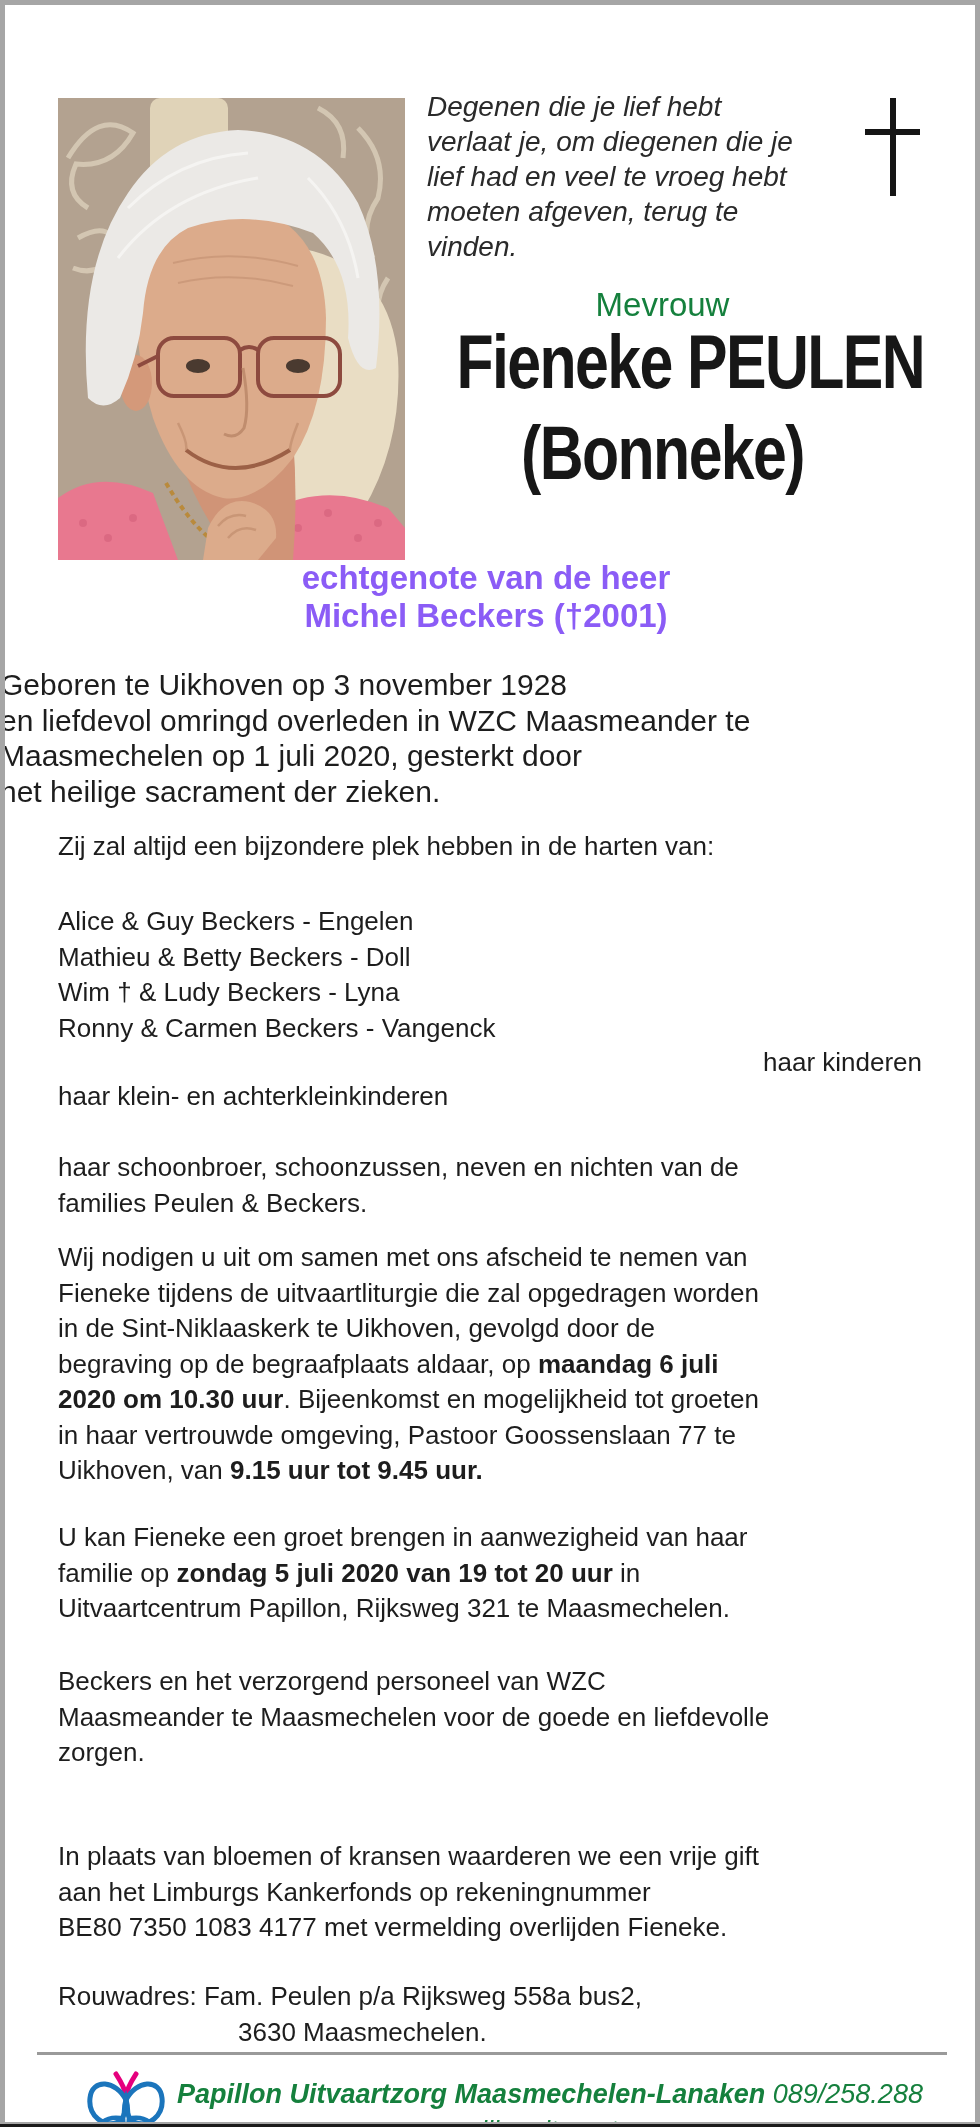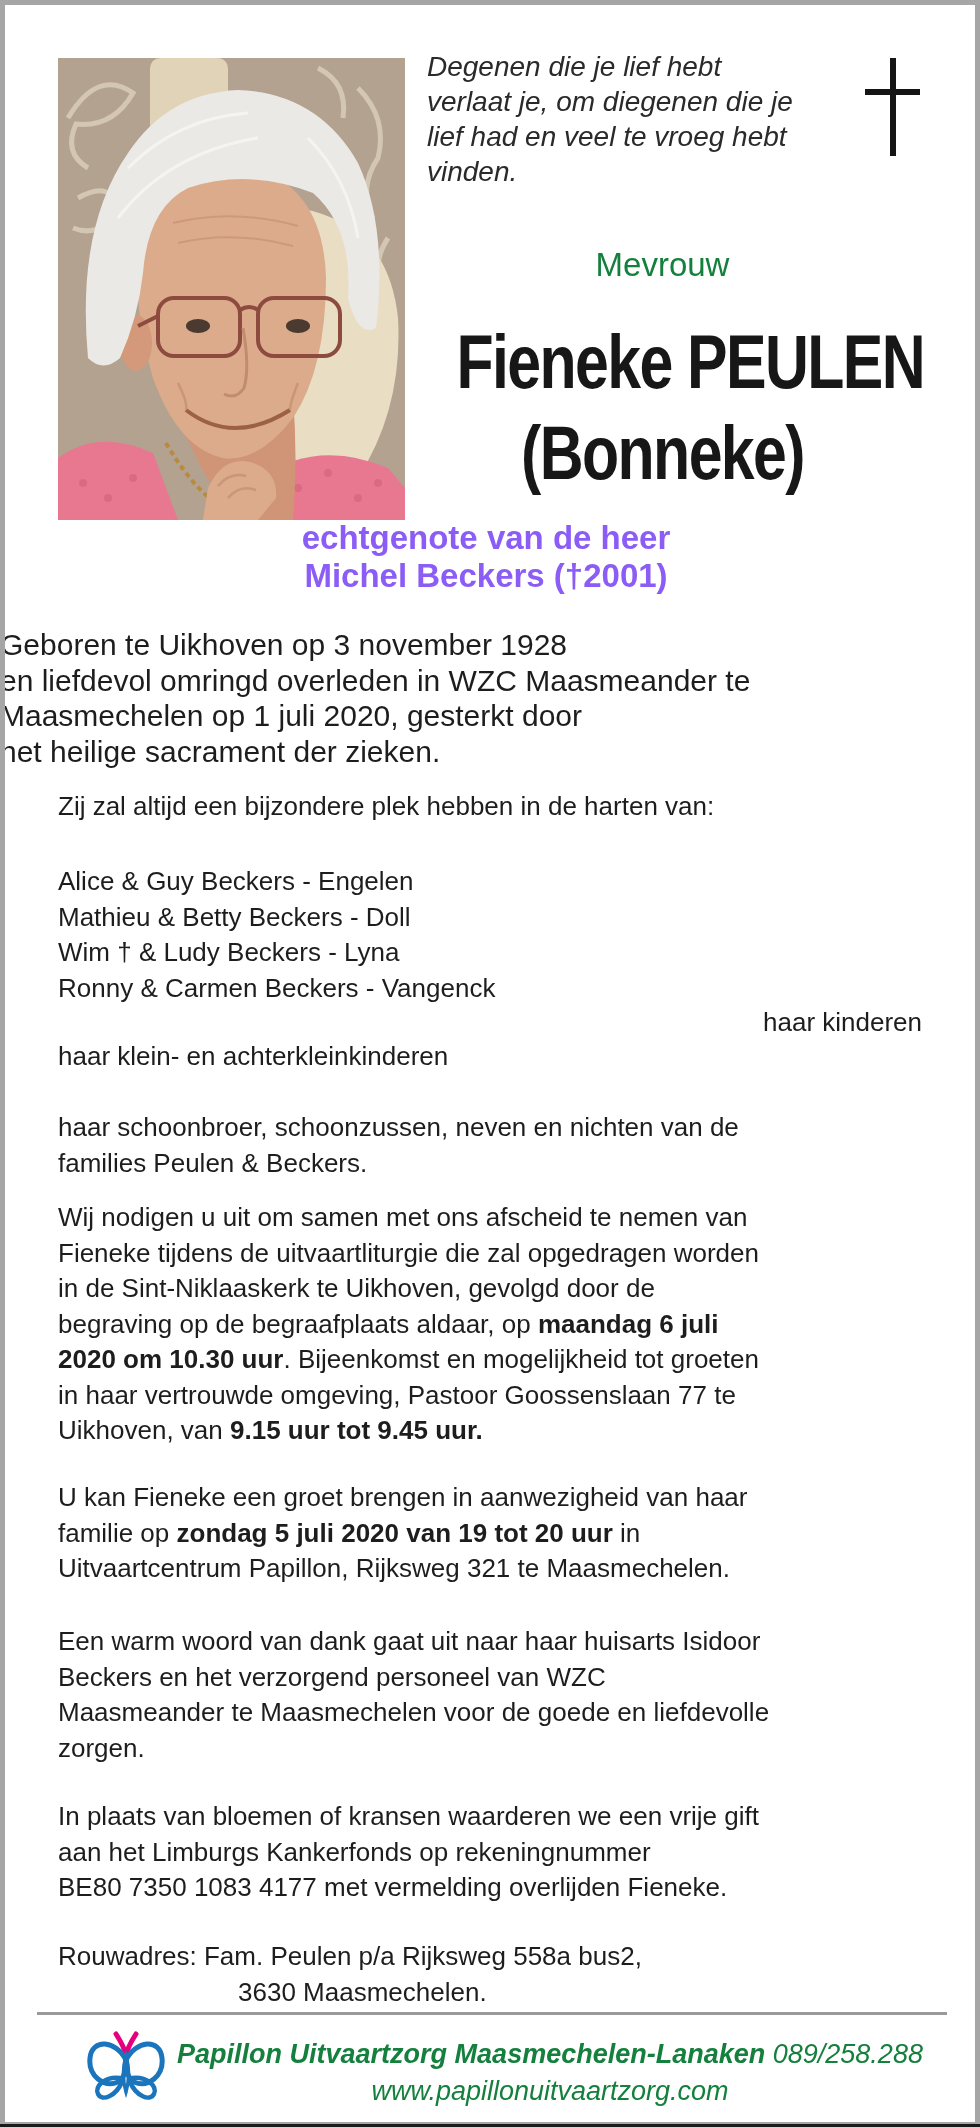--- a/index.html
+++ b/index.html
@@ -3,21 +3,21 @@
 <meta charset="utf-8">
 <style>
   html,body{margin:0;padding:0;}
   body{
     width:980px;height:2127px;position:relative;background:#ffffff;
     font-family:"Liberation Sans","DejaVu Sans",sans-serif;
     color:#1d1d1d;overflow:hidden;
   }
   .frame{position:absolute;left:0;top:0;right:0;bottom:0;border:5px solid #a6a6a6;box-sizing:border-box;pointer-events:none;}
   .bottom-edge{position:absolute;left:0;right:0;bottom:0;height:3px;background:#1a1a1a;}
-  .abs{position:absolute;}
+  .abs{position:absolute;margin-top:40px;}
   .ln{white-space:nowrap;}
   .b, .bold{font-weight:bold;}
 
   
   .photo{left:58px;top:58px;width:347px;height:462px;overflow:hidden;}
   .photo svg{display:block;}
 
   
   .quote{left:427px;top:49px;width:430px;font-style:italic;font-size:28px;line-height:35px;color:#2a2a2a;}
 
@@ -122,20 +122,21 @@
       <path d="M150 430 Q165 398 192 404 Q220 412 218 440 L200 462 L145 462 Z" fill="#dcab8b"></path>
       <path d="M160 428 Q172 414 188 418 M170 440 Q182 426 198 432" stroke="#c08d6e" stroke-width="2.5" fill="none" opacity="0.7"></path>
     </g>
   </svg>
 </div>
 
 <div class="abs quote">
     <div class="ln"><span>Degenen die je lief hebt</span></div>
     <div class="ln"><span>verlaat je, om diegenen die je</span></div>
     <div class="ln"><span>lief had en veel te vroeg hebt</span></div>
+    <div class="ln"><span>moeten afgeven, terug te</span></div>
     <div class="ln"><span>vinden.</span></div>
   </div>
 
 <div class="abs cross">
   <svg width="58" height="100" viewBox="0 0 58 100" xmlns="http://www.w3.org/2000/svg">
     <rect x="26" y="0" width="6" height="98" fill="#151515"></rect>
     <rect x="1" y="31" width="55" height="6" fill="#151515"></rect>
   </svg>
 </div>
 
@@ -186,21 +187,20 @@
     <div class="ln"><span>Uikhoven, van </span><span class="b">9.15 uur tot 9.45 uur.</span></div>
   </div>
 
 <div class="abs body-block greeting">
     <div class="ln"><span>U kan Fieneke een groet brengen in aanwezigheid van haar</span></div>
     <div class="ln"><span>familie op </span><span class="b">zondag 5 juli 2020 van 19 tot 20 uur</span><span> in</span></div>
     <div class="ln"><span>Uitvaartcentrum Papillon, Rijksweg 321 te Maasmechelen.</span></div>
   </div>
 
 <div class="abs body-block thanks">
-    <div class="ln"><span>Een warm woord van dank gaat uit naar haar huisarts Isidoor</span></div>
     <div class="ln"><span>Beckers en het verzorgend personeel van WZC</span></div>
     <div class="ln"><span>Maasmeander te Maasmechelen voor de goede en liefdevolle</span></div>
     <div class="ln"><span>zorgen.</span></div>
   </div>
 
 <div class="abs body-block donation">
     <div class="ln"><span>In plaats van bloemen of kransen waarderen we een vrije gift</span></div>
     <div class="ln"><span>aan het Limburgs Kankerfonds op rekeningnummer</span></div>
     <div class="ln"><span>BE80 7350 1083 4177 met vermelding overlijden Fieneke.</span></div>
   </div>

